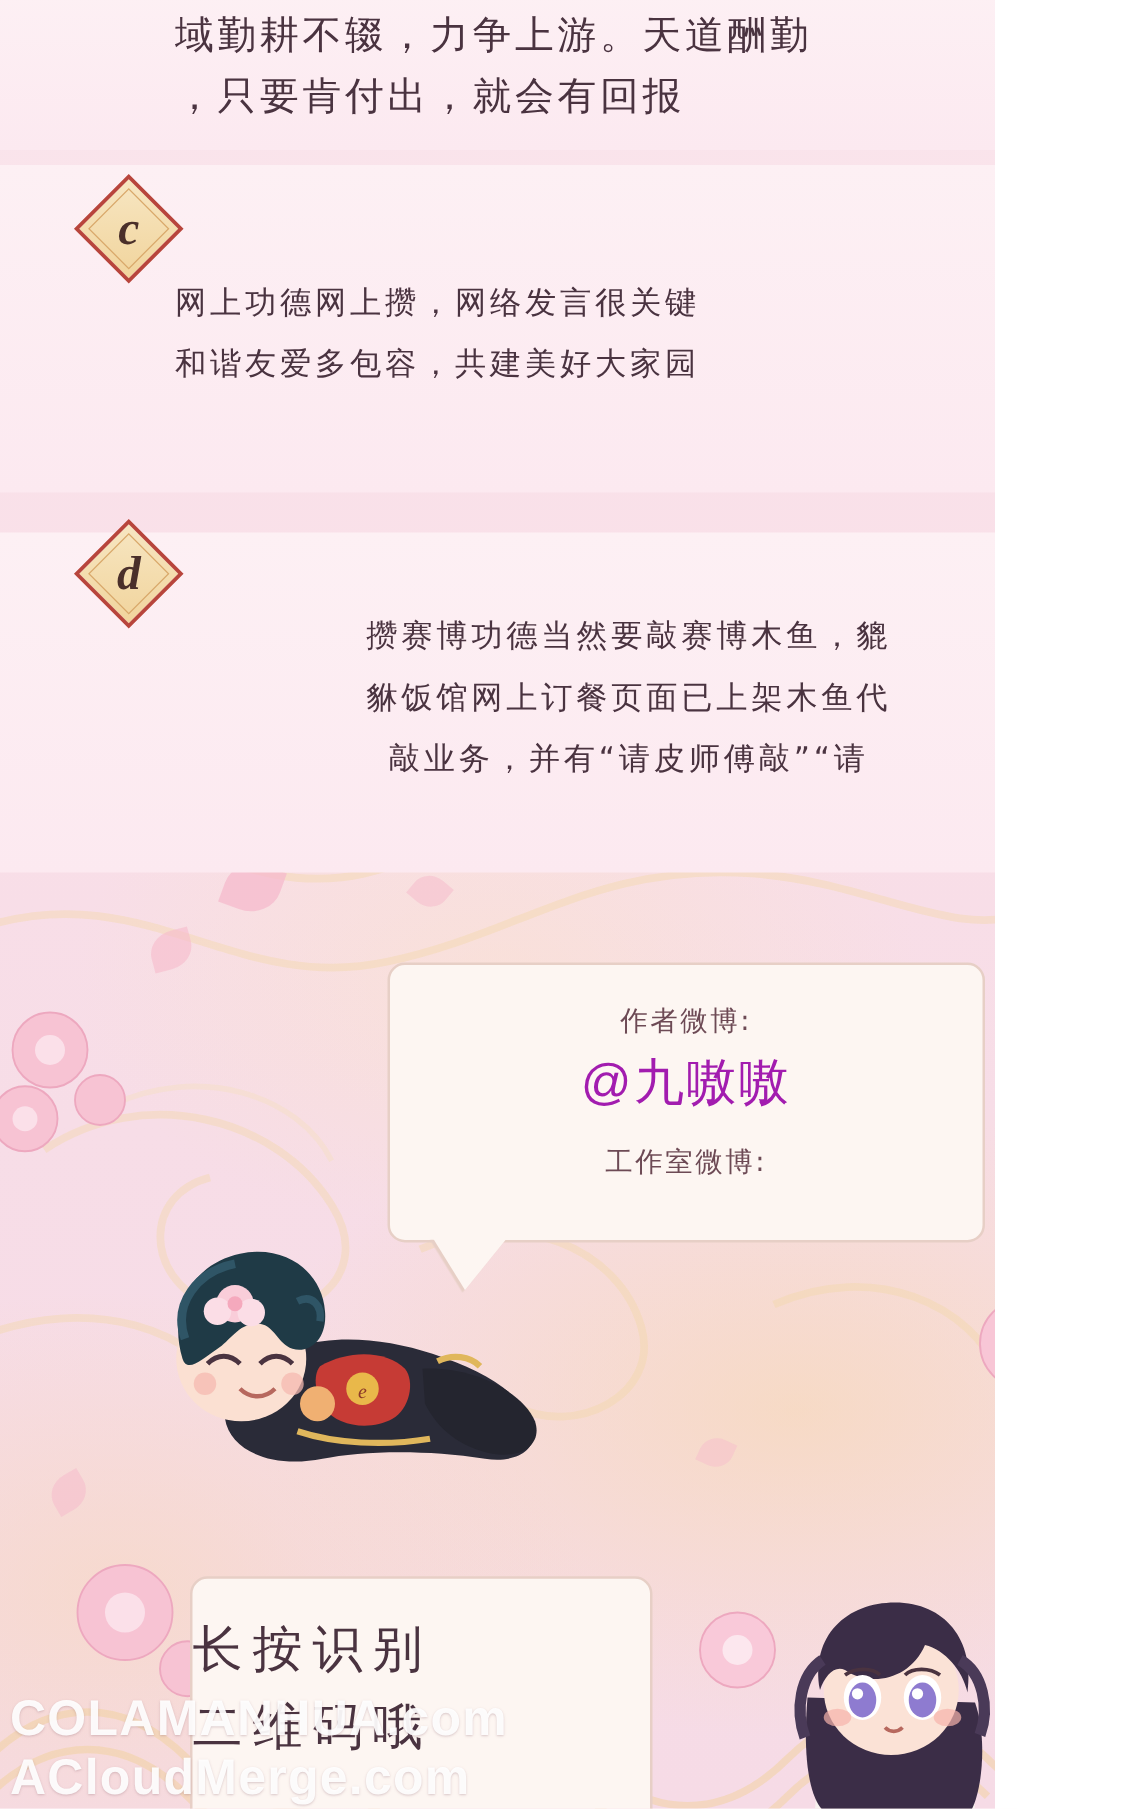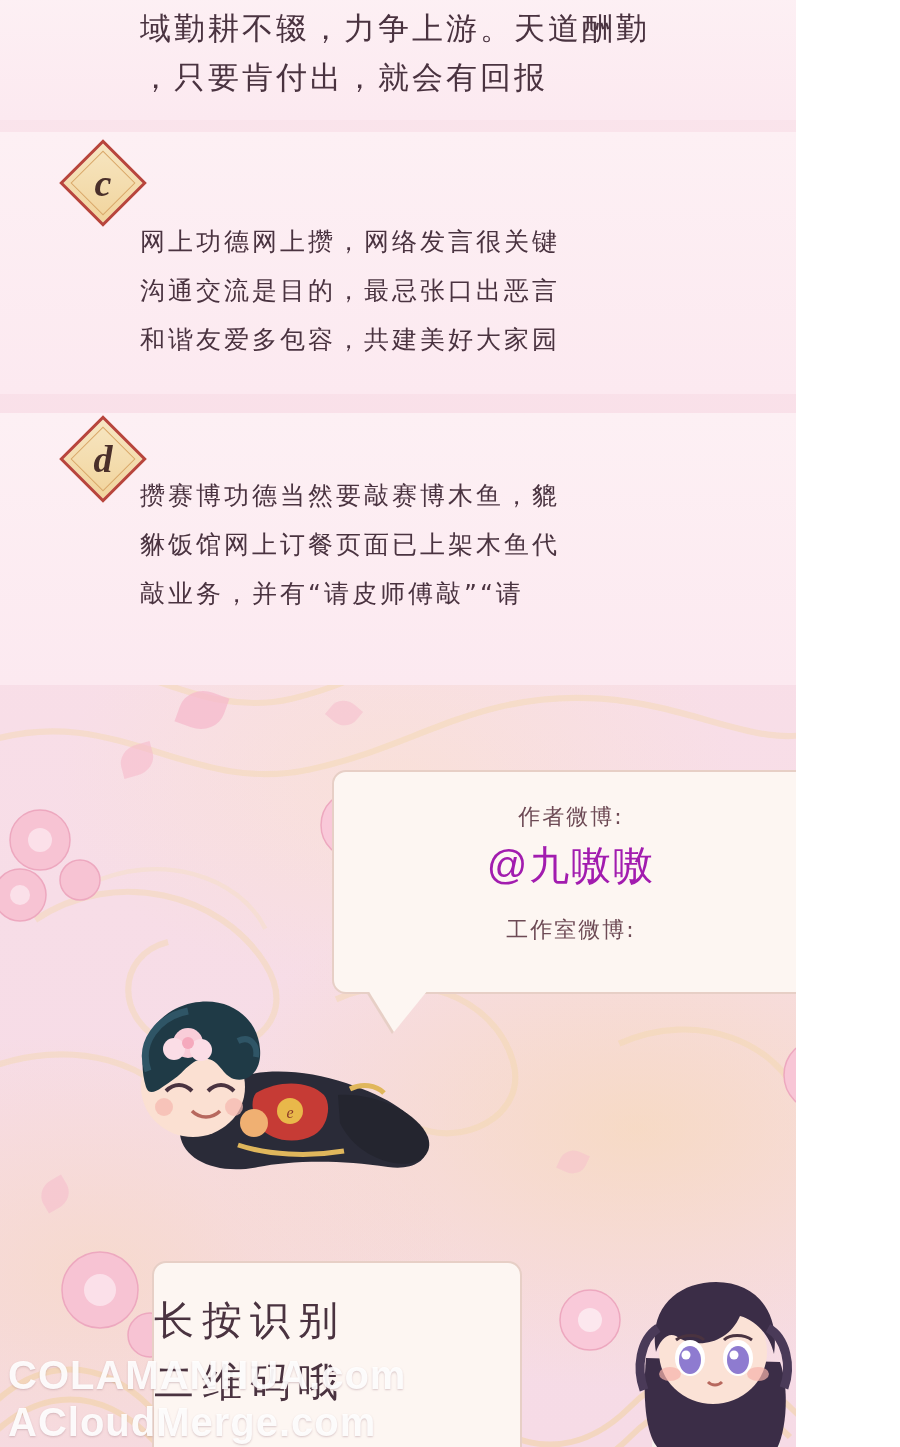--- a/index.html
+++ b/index.html
@@ -42,21 +42,21 @@
 
   
   .panel {
     position: absolute;
     left: 0;
     width: 900px;
     background: linear-gradient(180deg, #fdf0f4 0%, #fce9f0 100%);
   }
   .panel.top { top: -6px; height: 126px; }
   .panel.c   { top: 132px; height: 262px; }
-  .panel.d   { top: 413px; height: 272px; }
+  .panel.d   { top: 426px; height: 272px; text-align: center; }
 
   .panel-inner {
     position: absolute;
     left: 140px;
     right: 34px;
   }
 
   .cn-line {
     font-family: "DejaVu Sans", sans-serif;
     color: #4a3340;
@@ -108,21 +108,21 @@
     border: 2px solid #e7cfc6;
     border-radius: 14px;
     box-sizing: border-box;
   }
   .bubble .tail {
     position: absolute;
     width: 0; height: 0;
   }
 
   #bubble-author {
-    left: 332px;
+    left: 310px;
     top: 770px;
     width: 478px;
     height: 224px;
     text-align: center;
     padding-top: 30px;
   }
   #bubble-author .tail {
     left: 34px;
     bottom: -40px;
     border-left: 26px solid transparent;
@@ -282,21 +282,20 @@
   <div class="panel top">
     <div class="panel-inner" style="top:10px;">
       <div class="cn-line">域勤耕不辍，力争上游。天道酬勤</div>
       <div class="cn-line">，只要肯付出，就会有回报</div>
     </div>
   </div>
 
   <div class="panel c">
     <div class="panel-inner" style="top:85px;">
       <div class="cn-line">网上功德网上攒，网络发言很关键</div>
-      <div class="cn-line">沟通交流是目的，最忌张口出恶言</div>
       <div class="cn-line">和谐友爱多包容，共建美好大家园</div>
     </div>
   </div>
   <div class="diamond" id="mark-c"></div>
   <div class="diamond-letter" id="mark-c-l">c</div>
 
   <div class="panel d">
     <div class="panel-inner" style="top:58px;">
       <div class="cn-line">攒赛博功德当然要敲赛博木鱼，貔</div>
       <div class="cn-line">貅饭馆网上订餐页面已上架木鱼代</div>

